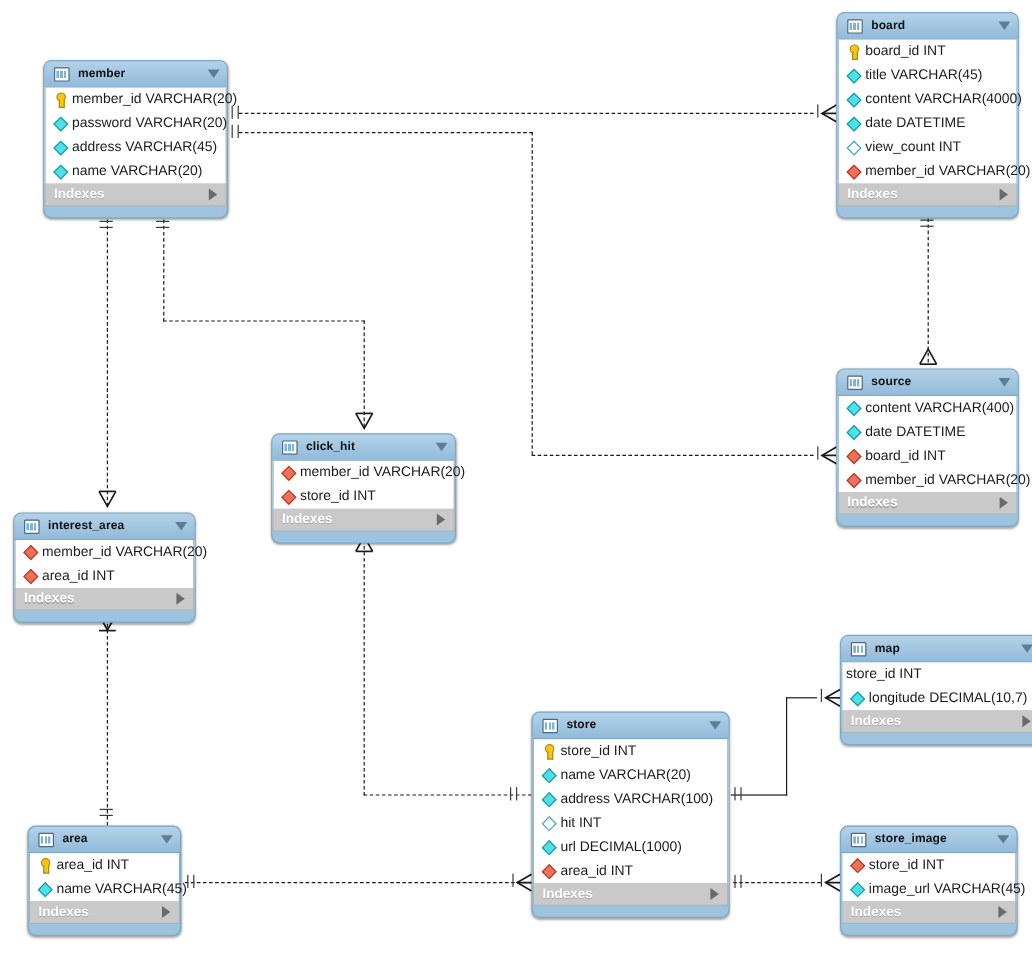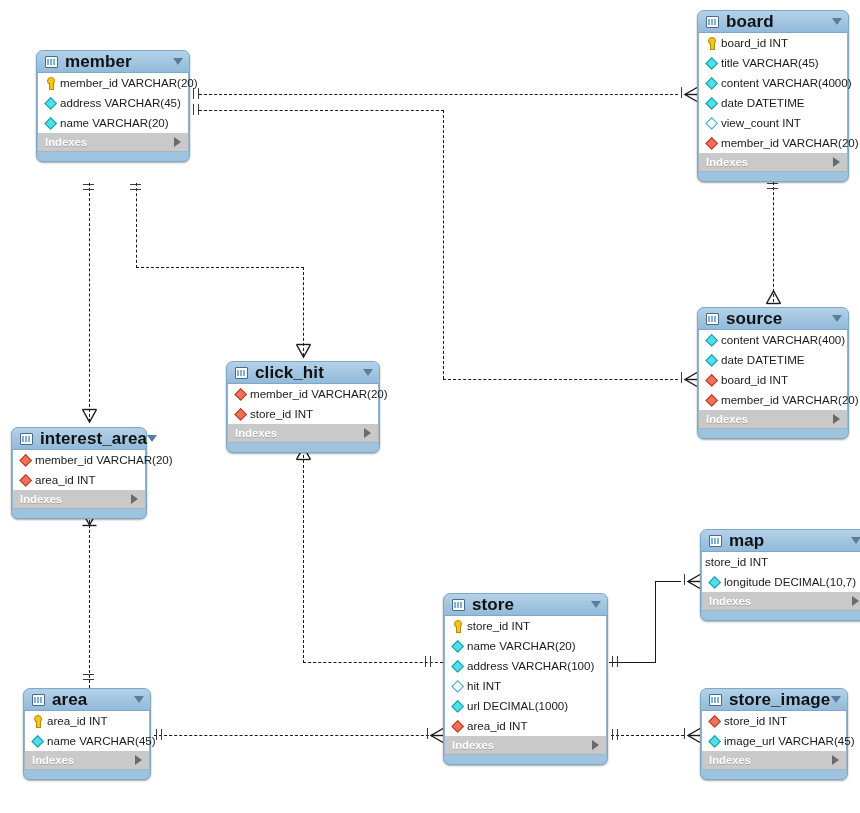--- a/index.html
+++ b/index.html
@@ -48,21 +48,21 @@
     position: absolute;
     left: 1px; top: 2.2px;
     width: 8.4px; height: 6px;
     background:
       linear-gradient(to right,
         #7fb2d8 0 2px, transparent 2px 3.2px,
         #7fb2d8 3.2px 5.2px, transparent 5.2px 6.4px,
         #7fb2d8 6.4px 8.4px);
   }
   .tbl-name {
-    font-size: 17px;
+    font-size: 10px;
     font-weight: bold;
     color: #111;
     letter-spacing: .1px;
     white-space: nowrap;
   }
   .tbl-caret {
     margin-left: auto;
     width: 0; height: 0;
     border-left: 5.5px solid transparent;
     border-right: 5.5px solid transparent;
@@ -321,20 +321,24 @@
           <span class="tbl-name">member</span>
           <span class="tbl-caret"></span>
         </div>
         <div class="tbl-cols">
           <div class="col">
             <span class="gl key"></span>
             <span class="col-txt">member_id VARCHAR(20)</span>
           </div>
           <div class="col">
             <span class="gl dia"></span>
+            <span class="col-txt">password VARCHAR(20)</span>
+          </div>
+          <div class="col">
+            <span class="gl dia"></span>
             <span class="col-txt">address VARCHAR(45)</span>
           </div>
           <div class="col">
             <span class="gl dia"></span>
             <span class="col-txt">name VARCHAR(20)</span>
           </div>
         </div>
         <div class="tbl-idx">
           <span>Indexes</span>
           <span class="idx-caret"></span>
@@ -420,21 +424,21 @@
           <div class="col">
             <span class="gl dia-fk"></span>
             <span class="col-txt">store_id INT</span>
           </div>
         </div>
         <div class="tbl-idx">
           <span>Indexes</span>
           <span class="idx-caret"></span>
         </div>
       </div>
-      <div class="tbl" style="left: 11px; top: 427px; width: 136px;">
+      <div class="tbl" style="left: 11px; top: 427px; width: 152px;">
         <div class="tbl-hdr">
           <span class="tbl-ico"></span>
           <span class="tbl-name">interest_area</span>
           <span class="tbl-caret"></span>
         </div>
         <div class="tbl-cols">
           <div class="col">
             <span class="gl dia-fk"></span>
             <span class="col-txt">member_id VARCHAR(20)</span>
           </div>

